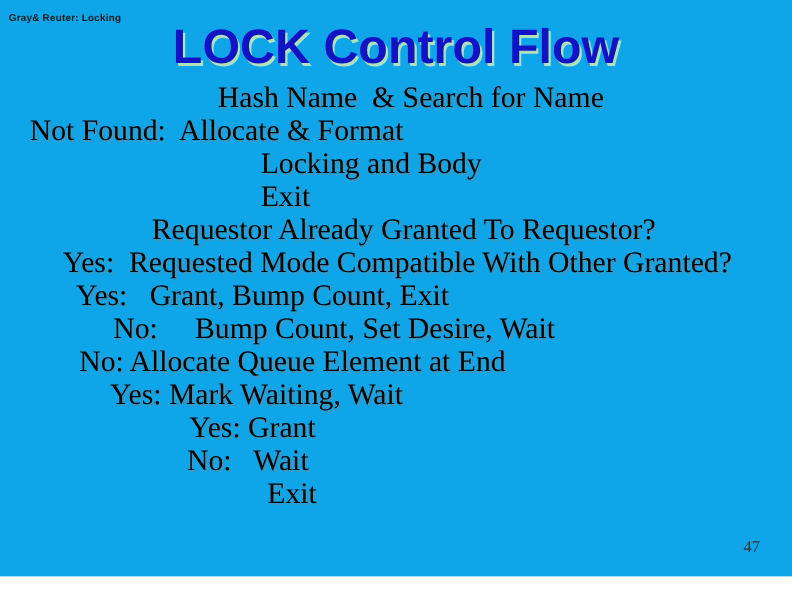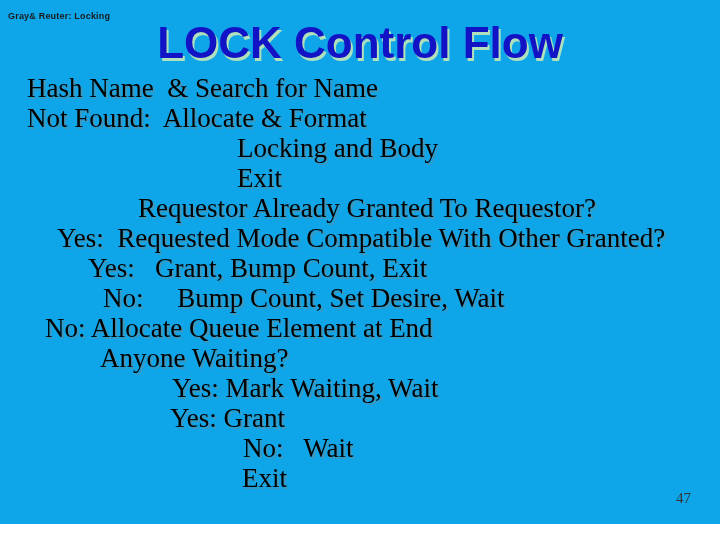--- a/index.html
+++ b/index.html
@@ -45,29 +45,29 @@
     font-size: 27px;
     line-height: 30px;
     color: #000000;
     text-shadow: 2px 2px 0 rgba(110, 138, 145, 0.55);
   }
   .line {
     white-space: pre;
     height: 30px;
   }
   
-  .line:nth-child(1)  { padding-left: 27px; }
+  .line:nth-child(1)  { padding-left: 27px; text-align: center; }
   .line:nth-child(2)  { padding-left: 27px; }
   .line:nth-child(3)  { padding-left: 237px; }
   .line:nth-child(4)  { padding-left: 237px; }
   .line:nth-child(5)  { padding-left: 14px; text-align: center; }
   .line:nth-child(6)  { padding-left: 57px; }
-  .line:nth-child(7)  { padding-left: 69px; margin-left: 19px; }
+  .line:nth-child(7)  { padding-left: 69px; }
   .line:nth-child(8)  { padding-left: 103px; }
-  .line:nth-child(9)  { padding-left: 45px; }
+  .line:nth-child(9)  { padding-left: 72px; }
   .line:nth-child(10) { padding-left: 100px; }
   .line:nth-child(11) { padding-left: 172px; }
   .line:nth-child(12) { padding-left: 170px; }
   .line:nth-child(13) { padding-left: 243px; }
   .line:nth-child(14) { padding-left: 242px; }
   .line:nth-child(15) { padding-left: 26px; }
   .page-number {
     position: absolute;
     right: 29px;
     bottom: 17px;
@@ -89,21 +89,20 @@
   <div class="flow-outline">
     <div class="line">Hash Name  &amp; Search for Name</div>
     <div class="line">Not Found:  Allocate &amp; Format</div>
     <div class="line">Locking and Body</div>
     <div class="line">Exit</div>
     <div class="line">Requestor Already Granted To Requestor?</div>
     <div class="line">Yes:  Requested Mode Compatible With Other Granted?</div>
     <div class="line">Yes:   Grant, Bump Count, Exit</div>
     <div class="line">No:     Bump Count, Set Desire, Wait</div>
     <div class="line">No: Allocate Queue Element at End</div>
-    <div class="line">Anyone Waiting?</div>
     <div class="line">Yes: Mark Waiting, Wait</div>
     <div class="line">Yes: Grant</div>
     <div class="line">No:   Wait</div>
     <div class="line">Exit</div>
   </div>
 
   <div class="page-number">47</div>
 
 </div>
 

